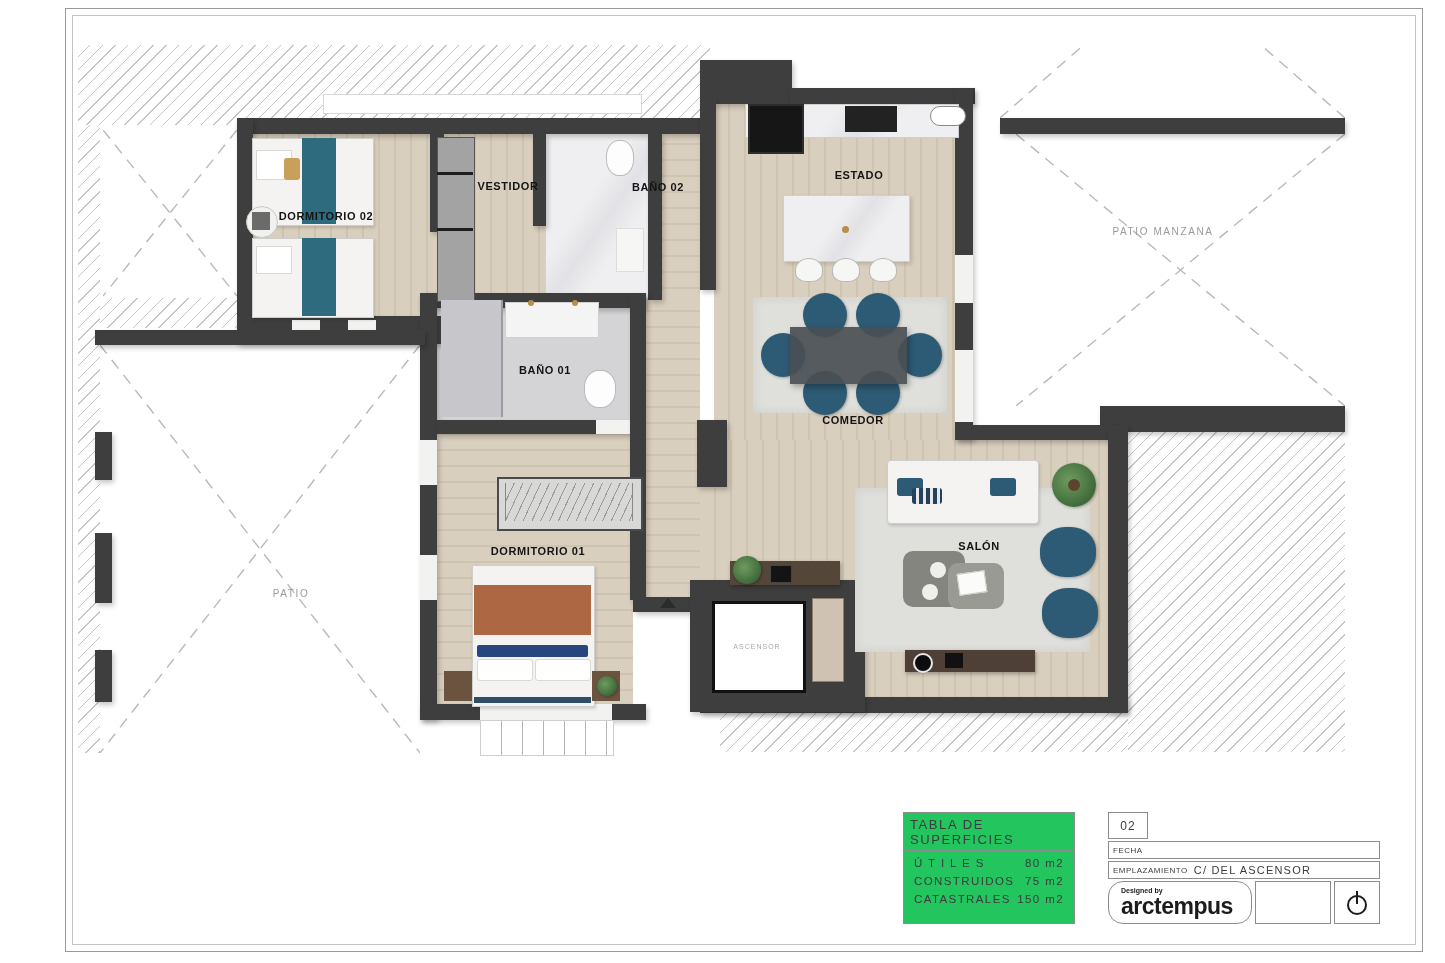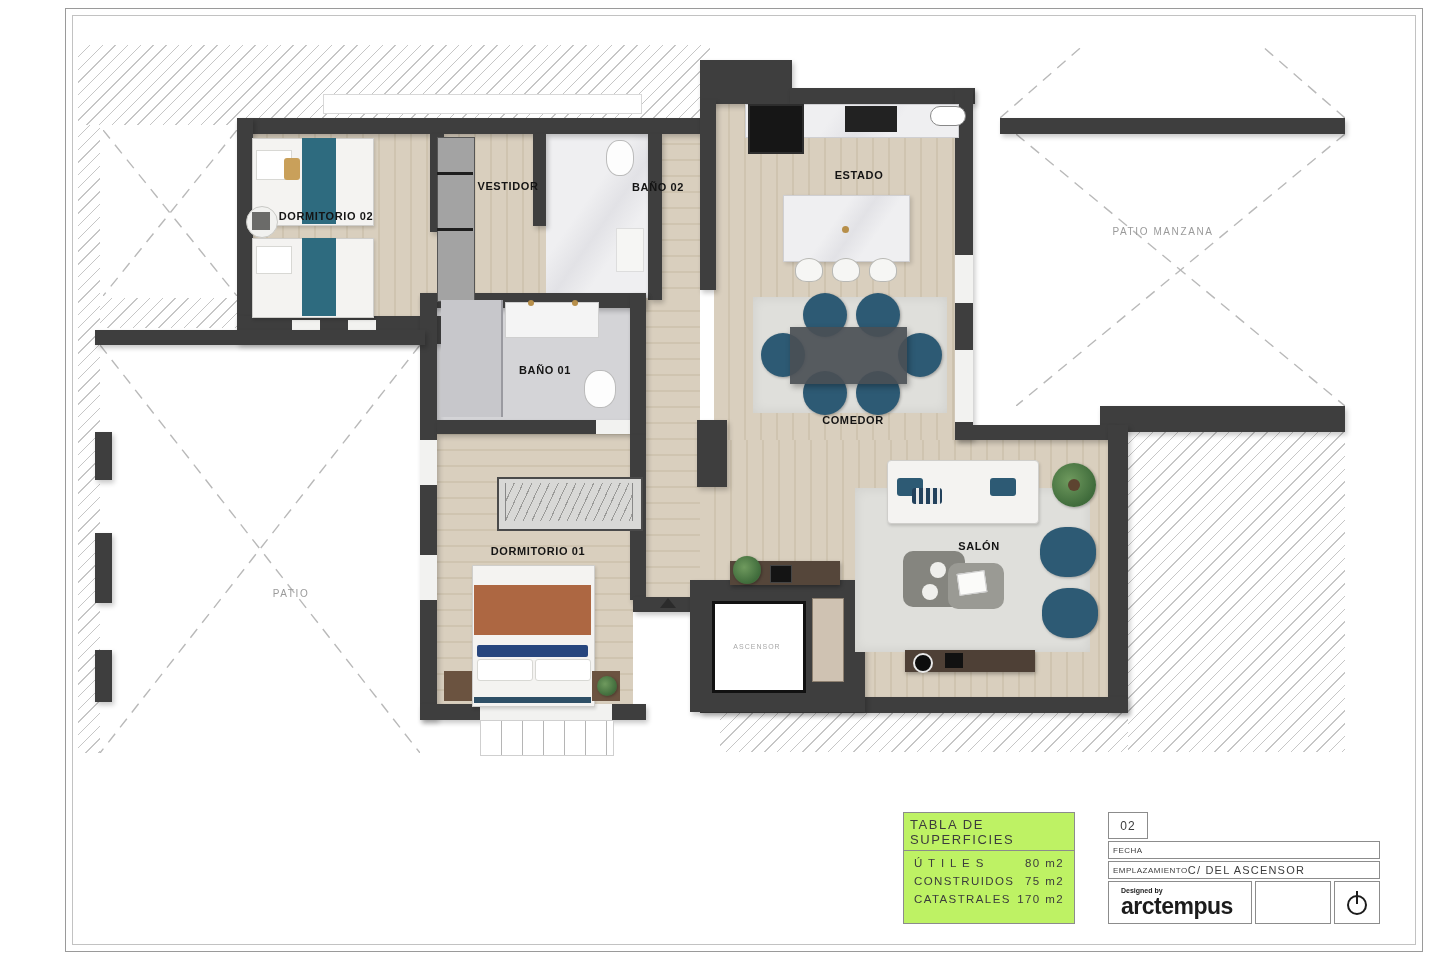--- a/index.html
+++ b/index.html
@@ -22,21 +22,21 @@
   .lbl{position:absolute;transform:translate(-50%,-50%);font-size:11px;font-weight:bold;color:#141414;letter-spacing:.6px;white-space:nowrap;}
   .lbl-light{position:absolute;transform:translate(-50%,-50%);font-size:10px;font-weight:normal;color:#9a9a9a;letter-spacing:1.6px;white-space:nowrap;}
   .lbl-tiny{position:absolute;transform:translate(-50%,-50%);font-size:7px;color:#a8a8a8;letter-spacing:1px;white-space:nowrap;}
   
   .f{position:absolute;}
   .bed{background:#f4f3f1;border:1px solid #cfcecb;box-shadow:1px 2px 3px rgba(0,0,0,.15);}
   .chair{position:absolute;border-radius:50%;background:var(--c-blue,#2d5a74);box-shadow:1px 1px 3px rgba(0,0,0,.3);}
   .stool{position:absolute;border-radius:50% 50% 40% 40%;background:#f6f6f4;border:1px solid #b9b9b5;}
   .plant{position:absolute;border-radius:50%;background:radial-gradient(circle at 40% 40%,#6f9a5e,#3f6b3b 70%);box-shadow:1px 1px 3px rgba(0,0,0,.3);}
   
-  .tb{position:absolute;border:1px solid #8c8c8c;background:#bef264;color:#3c3c3c;}
+  .tb{position:absolute;border:1px solid #8c8c8c;background:#22c55e;color:#3c3c3c;}
   .tb .hdr{font-size:13px;letter-spacing:1.6px;padding:4px 6px 3px 6px;border-bottom:1px solid #8c8c8c;}
   .tb .row{display:flex;justify-content:space-between;font-size:11.5px;letter-spacing:1.4px;padding:6px 10px 0 10px;}
   .tblock{position:absolute;color:#3c3c3c;}
   .tblock .r1{display:flex;gap:3px;height:27px;}
   .tblock .cell{border:1px solid #8c8c8c;background:#fff;display:flex;align-items:center;justify-content:center;}
   .tblock .r2{height:16px;margin-top:2px;}
   .tblock .r4{display:flex;gap:3px;height:43px;margin-top:2px;}
   .logo-main{font-size:23px;font-weight:bold;letter-spacing:-.5px;color:#1c1c1c;line-height:1;}
   .logo-small{font-size:7px;font-weight:bold;color:#1c1c1c;margin-bottom:1px;}
   .tri-up{width:0;height:0;border-left:8px solid transparent;border-right:8px solid transparent;border-bottom:10px solid #2b2b2b;}
@@ -221,39 +221,39 @@
     <div class="row">
       <span>Ú T I L E S</span>
       <span>80 m2</span>
     </div>
     <div class="row">
       <span>CONSTRUIDOS</span>
       <span>75 m2</span>
     </div>
     <div class="row">
       <span>CATASTRALES</span>
-      <span>170 m2</span>
+      <span>150 m2</span>
     </div>
   </div>
 
   <div class="tblock" style="left:1108px;top:812px;width:272px;">
     <div class="r1">
       <div class="cell" style="width:38px;font-size:12px;letter-spacing:1px;">
         <span>02</span>
       </div>
     </div>
     <div class="cell r2" style="justify-content:flex-start;padding-left:4px;font-size:8px;letter-spacing:.5px;">
       <span>FECHA</span>
     </div>
-    <div class="cell r2" style="justify-content:flex-start;padding-left:4px;">
+    <div class="cell r2" style="justify-content:flex-start;padding-left:4px;gap:6px;">
       <span style="font-size:8px;letter-spacing:.5px;">EMPLAZAMIENTO</span>
       <span style="font-size:11px;letter-spacing:1.2px;">C/ DEL ASCENSOR</span>
     </div>
     <div class="r4">
-      <div class="cell" style="width:130px;flex-direction:column;align-items:flex-start;padding-left:12px;justify-content:center;">
+      <div class="cell" style="width:130px;flex-direction:column;align-items:flex-start;padding-left:12px;justify-content:center;border-radius:15px;">
         <div class="logo-small">Designed by</div>
         <div class="logo-main">arctempus</div>
       </div>
       <div class="cell" style="flex:1;"></div>
       <div class="cell" style="width:44px;">
         <svg width="26" height="28" viewBox="0 0 26 28">
           <circle cx="13" cy="16" r="9" fill="none" stroke="#1c1c1c" stroke-width="2"></circle>
           <line x1="13" y1="2" x2="13" y2="15" stroke="#1c1c1c" stroke-width="2"></line>
         </svg>
       </div>

